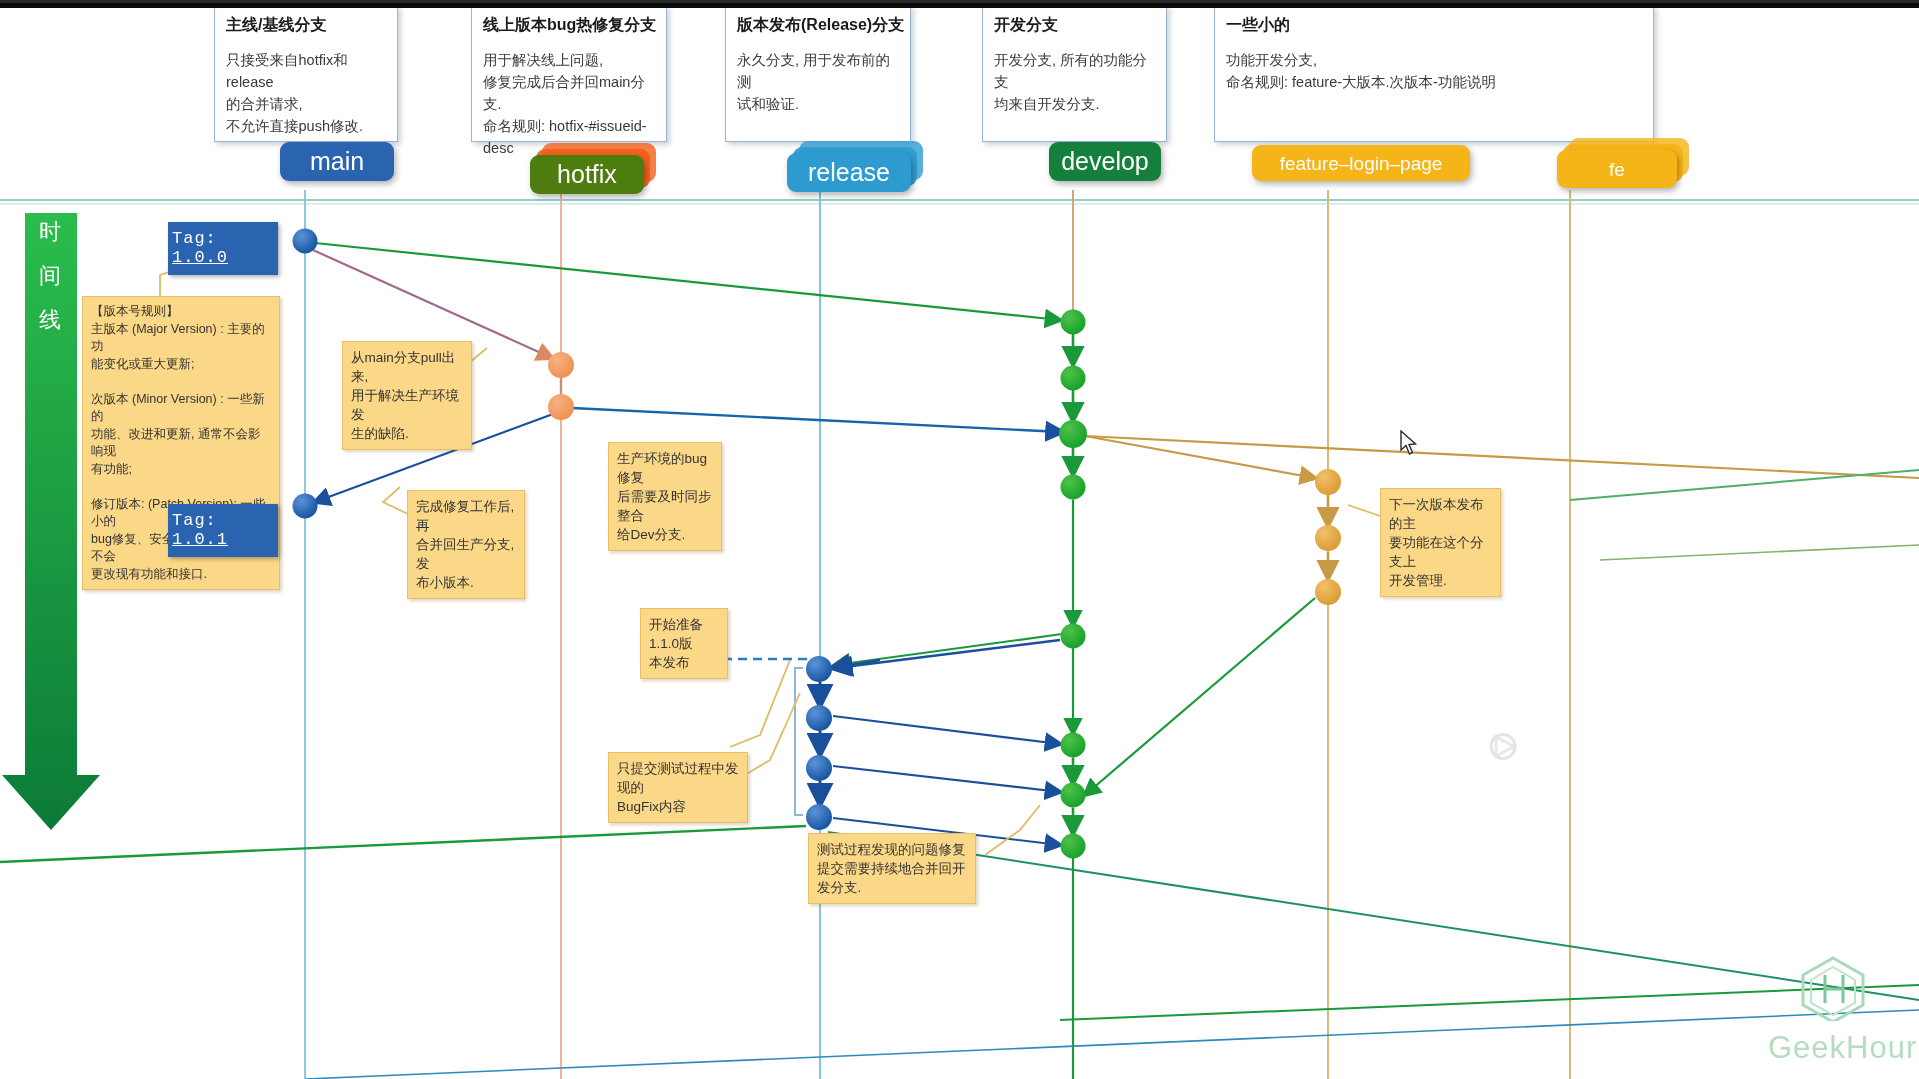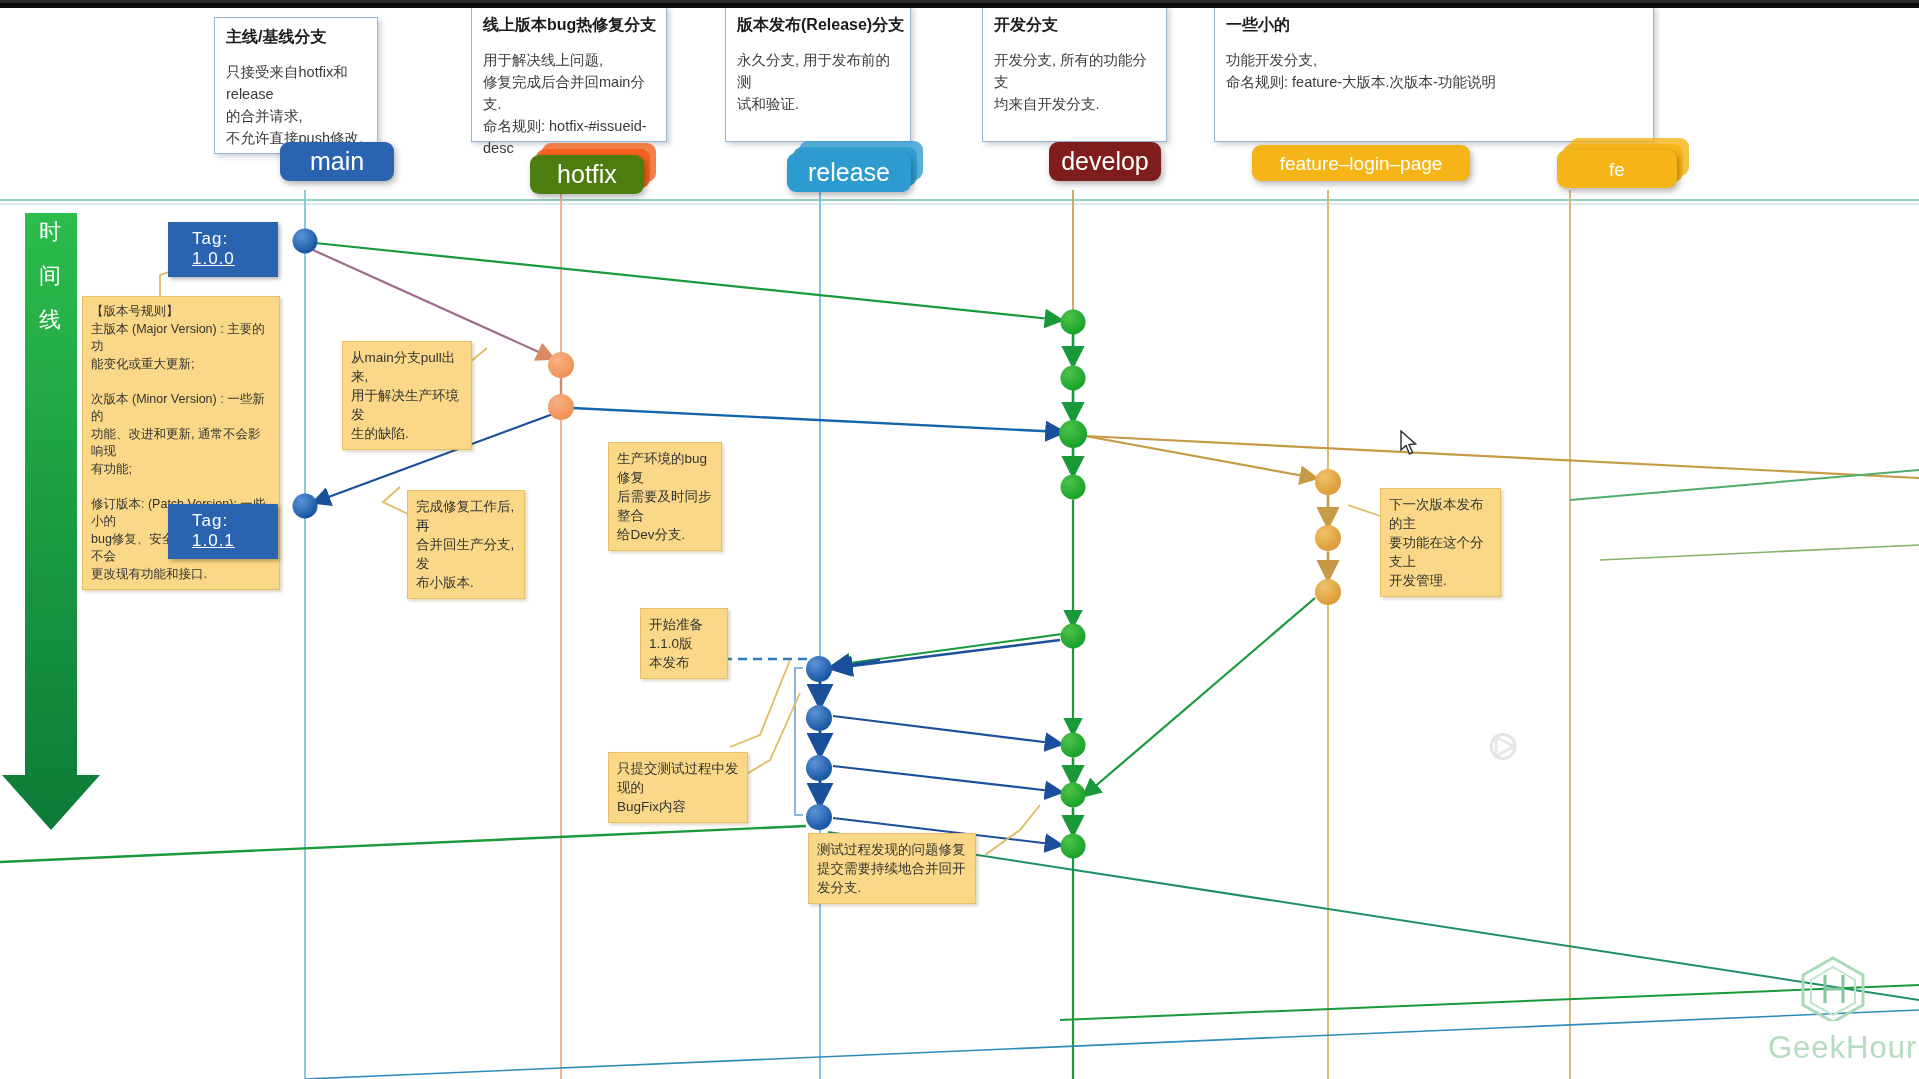--- a/index.html
+++ b/index.html
@@ -33,22 +33,22 @@
       font-size:22px; color:#ffffff; line-height:44px; text-align:center; letter-spacing:0; }
 
   
   .note { position:absolute; background:#fbd887; border:1px solid #e8bf63;
           box-shadow:2px 2px 3px rgba(120,90,30,.25); padding:6px 8px; z-index:30;
           font-size:13.5px; line-height:19px; color:#333; white-space:pre-line; }
   .note-big { font-size:12.5px; line-height:17.5px; }
 
   
   .tagbox { position:absolute; background:#2a63b0; color:#ffffff; z-index:32;
-            font-family:Liberation Sans, sans-serif; font-size:17px; letter-spacing:1px;
-            padding:7px 12px 8px 24px; box-shadow:2px 2px 4px rgba(0,0,0,.3); }
+            font-family:Liberation Mono, monospace; font-size:17px; letter-spacing:1px;
+            padding:7px 12px 8px 4px; box-shadow:2px 2px 4px rgba(0,0,0,.3); }
   .tagbox u { text-decoration:underline; }
 
   
   svg.layer { position:absolute; left:0; top:0; width:1919px; height:1079px; z-index:10; }
   svg.layer.top { z-index:28; }
 
   
   .wm { position:absolute; z-index:40; }
   .wm-text { font-size:31px; color:#b6dcc0; letter-spacing:1px; font-family:"Liberation Sans",sans-serif;}
 
@@ -196,21 +196,21 @@
   <svg class="layer top" viewBox="0 0 1919 1079">
     <path d="M222,255 L160,275 L160,296" stroke="#e0bb63" stroke-width="1.8" fill="none"></path>
     <path d="M487,348 L470,362" stroke="#e0bb63" stroke-width="1.8" fill="none"></path>
     <path d="M400,487 L383,502 L410,515" stroke="#e0bb63" stroke-width="1.8" fill="none"></path>
     <path d="M730,747 L760,735 L790,660" stroke="#e0bb63" stroke-width="1.8" fill="none"></path>
     <path d="M745,775 L770,760 L800,693" stroke="#e0bb63" stroke-width="1.8" fill="none"></path>
     <path d="M985,855 L1020,830 L1040,805" stroke="#e0bb63" stroke-width="1.8" fill="none"></path>
     <path d="M1380,516 L1348,505" stroke="#e0bb63" stroke-width="1.8" fill="none"></path>
   </svg>
 
-  <div class="card" style="left:214px; top:17px; width:164px; height:137px;">
+  <div class="card" style="left:214px; top:5px; width:184px; height:137px;">
     <div class="card-title">主线/基线分支</div>
     <div class="card-body">只接受来自hotfix和release
 的合并请求,
 不允许直接push修改.</div>
   </div>
 
   <div class="card" style="left:471px; top:5px; width:196px; height:137px;">
     <div class="card-title">线上版本bug热修复分支</div>
     <div class="card-body">用于解决线上问题,
 修复完成后合并回main分支.
@@ -252,21 +252,21 @@
 
   <div class="pill-wrap" style="left:755px; top:153px;">
     <div class="pill stack" style="width:124px; height:39px; background:#2e9bd0;">
       <span>release</span>
     <span style="position: absolute; border-radius: 9px; z-index: -1; background: rgb(46, 155, 208); inset: -6px -6px 6px 6px; opacity: 0.92;"></span>
         <span style="position: absolute; border-radius: 9px; z-index: -1; background: rgb(46, 155, 208); inset: -12px -12px 12px 12px; opacity: 0.8;"></span>
       </div>
   </div>
 
   <div class="pill-wrap" style="left:1017px; top:142px;">
-    <div class="pill" style="width:112px; height:39px; background:#7f1d1d;">
+    <div class="pill" style="width:112px; height:39px; background:#15803d;">
       <span>develop</span>
     </div>
   </div>
 
   <div class="pill-wrap" style="left:1220px; top:145px;">
     <div class="pill" style="width:218px; height:36px; background:#f5b417; font-size:19px;">
       <span>feature–login–page</span>
     </div>
   </div>
 

